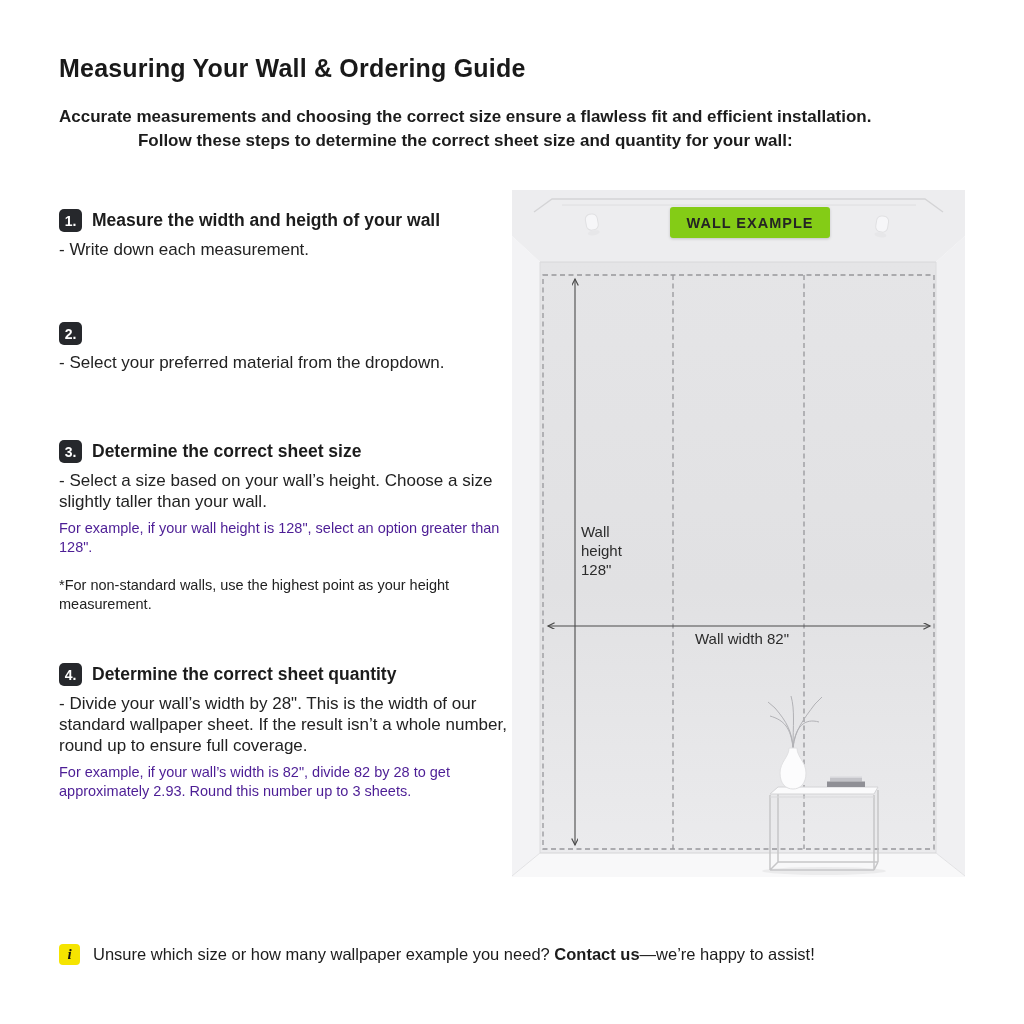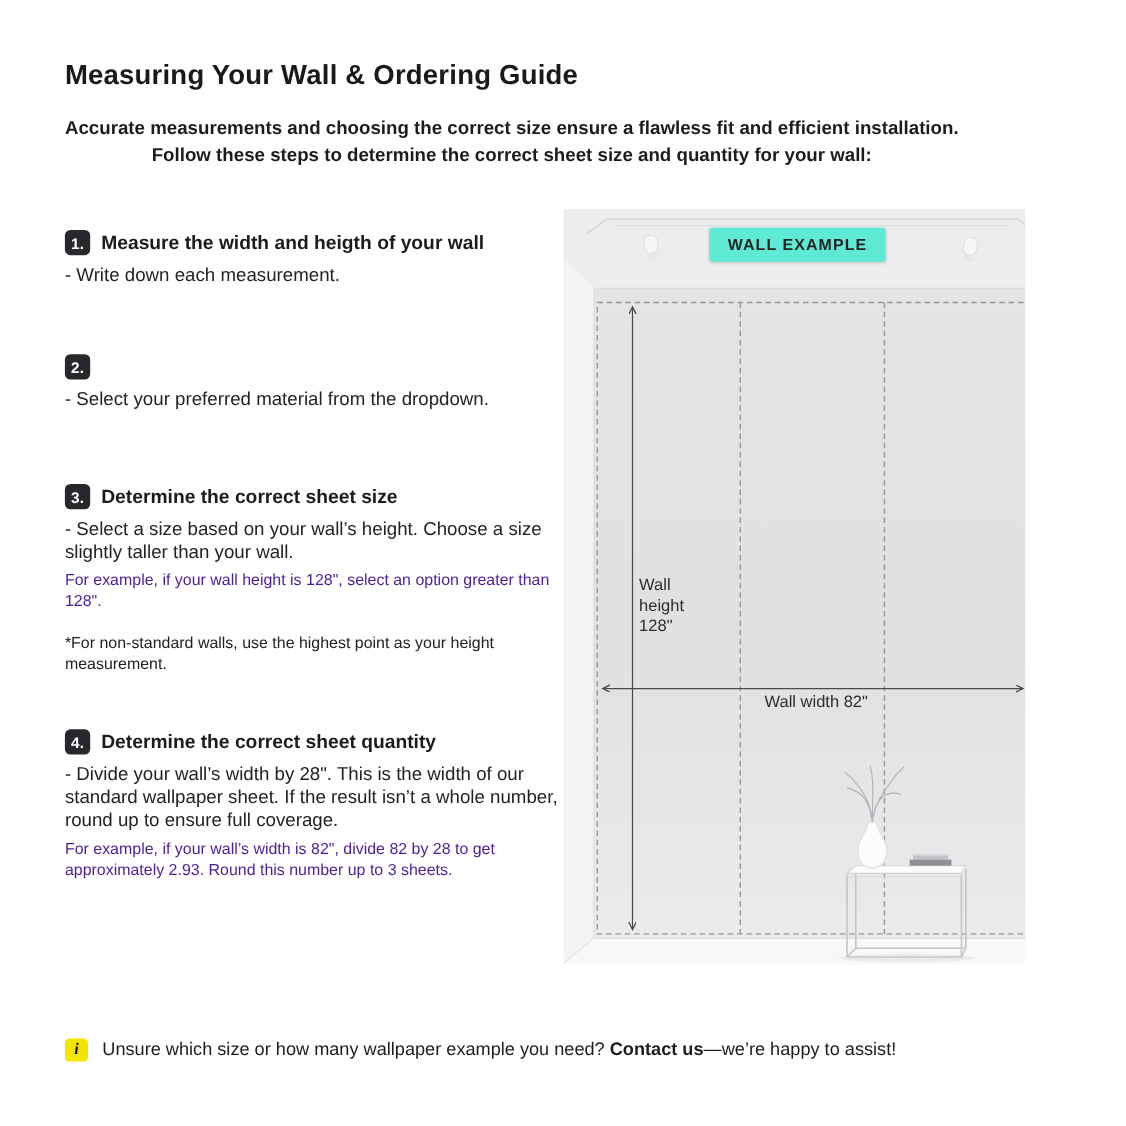--- a/index.html
+++ b/index.html
@@ -1,16 +1,16 @@
 <!DOCTYPE html>
 <html><head>
 <meta charset="utf-8">
 <style>
   html,body{margin:0;padding:0;background:#fff;}
-  .page{position:relative;width:932px;height:1024px;background:#ffffff;
+  .page{position:relative;width:1024px;height:1024px;background:#ffffff;
         font-family:"Liberation Sans",sans-serif;color:#1f1f1f;overflow:hidden;}
 
   
   .title{position:absolute;left:59px;top:54px;margin:0;font-size:25px;font-weight:700;
          color:#191919;letter-spacing:.2px;}
   .intro{position:absolute;left:59px;top:105px;margin:0;font-size:17px;font-weight:700;
          line-height:24px;color:#1c1c1c;}
   .intro span{display:block;white-space:nowrap;text-align:center;}
 
   .step{position:absolute;left:59px;width:457px;}
@@ -28,22 +28,22 @@
   .footer{position:absolute;left:59px;top:944px;display:flex;gap:13px;align-items:flex-start;}
   .info-badge{width:21px;height:21px;border-radius:4px;background:#f5e400;color:#111;
               font-family:"Liberation Serif",serif;font-style:italic;font-weight:700;
               font-size:15px;display:flex;align-items:center;justify-content:center;margin-top:0px;}
   .footer-text{margin:0;font-size:16.5px;line-height:21px;color:#1c1c1c;}
   .footer-text strong{font-weight:700;}
 
   
   .scene{position:absolute;left:512px;top:190px;width:453px;height:687px;overflow:hidden;}
   .scene svg{position:absolute;left:0;top:0;}
-  .wall-example-badge{position:absolute;left:133px;top:17px;width:160px;height:31px;
-      background:#5eead4;border-radius:3px;box-shadow:0 1px 3px rgba(0,0,0,.18);
+  .wall-example-badge{position:absolute;left:158px;top:17px;width:160px;height:31px;
+      background:#84cc16;border-radius:3px;box-shadow:0 1px 3px rgba(0,0,0,.18);
       display:flex;align-items:center;justify-content:center;
       font-size:14.5px;font-weight:700;letter-spacing:1px;color:#242424;}
   .height-label{position:absolute;left:69px;top:332px;width:54px;
       font-size:15px;line-height:19px;color:#2c2c2c;}
   .width-label{position:absolute;left:145px;top:440px;width:170px;text-align:center;
       font-size:15px;color:#2c2c2c;}
 </style>
 </head>
 <body>
 

